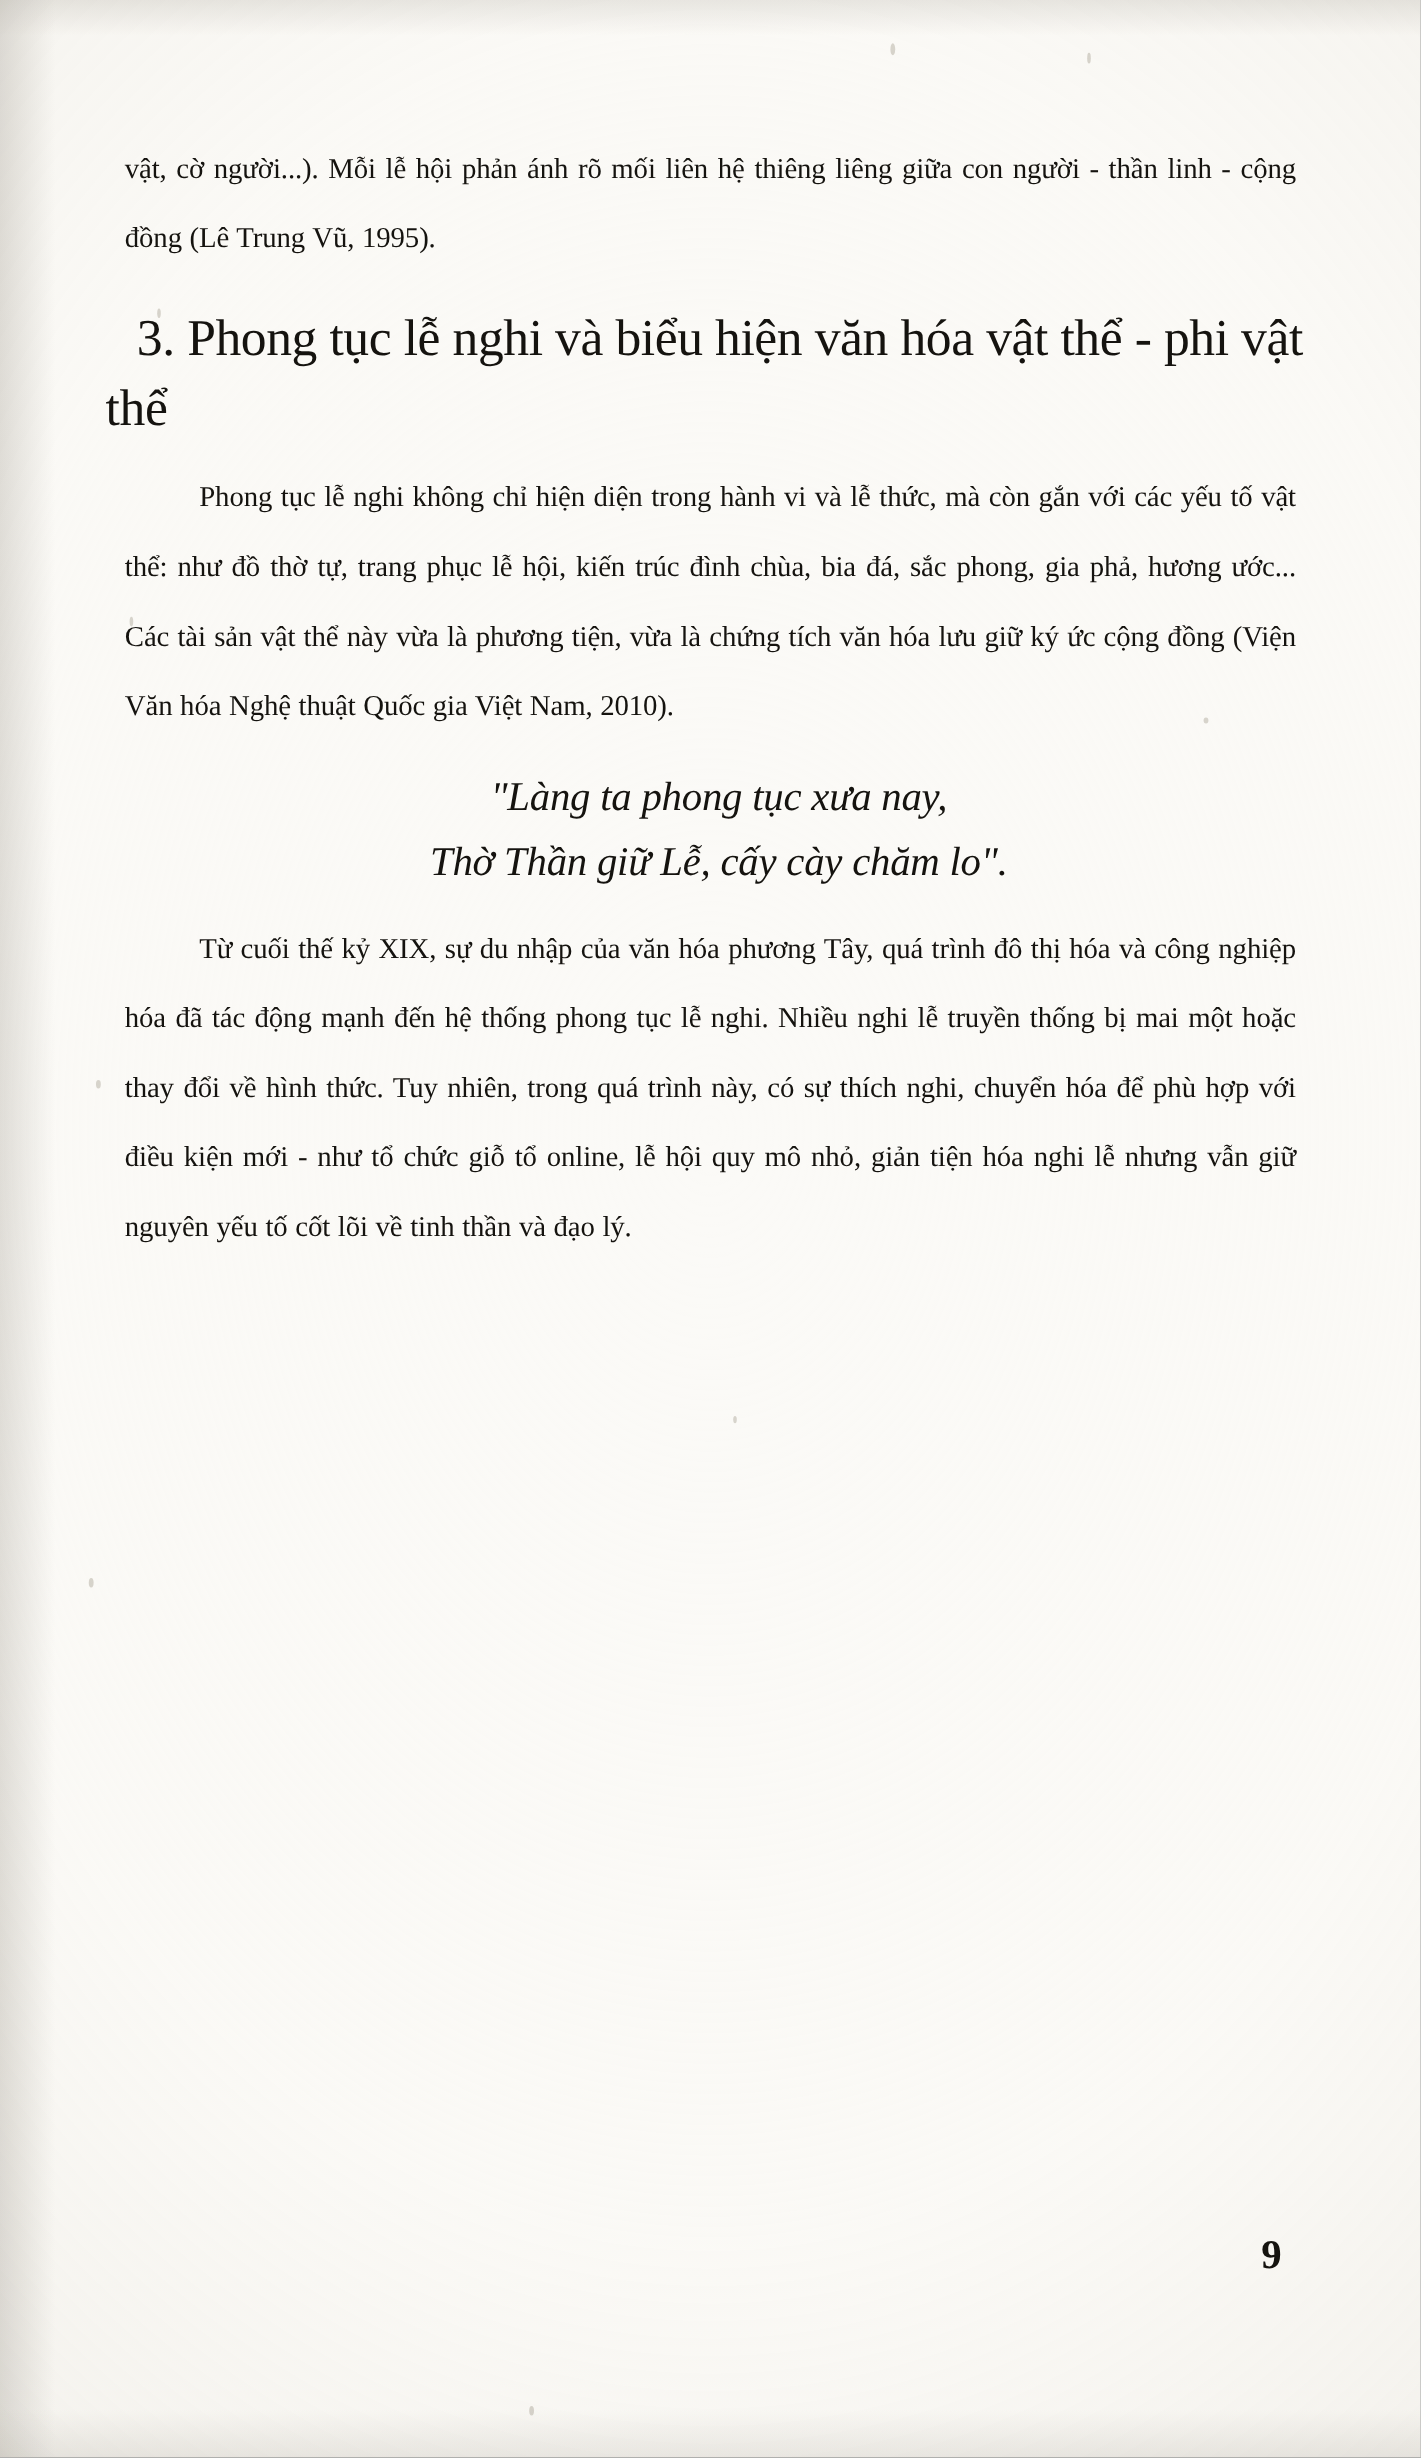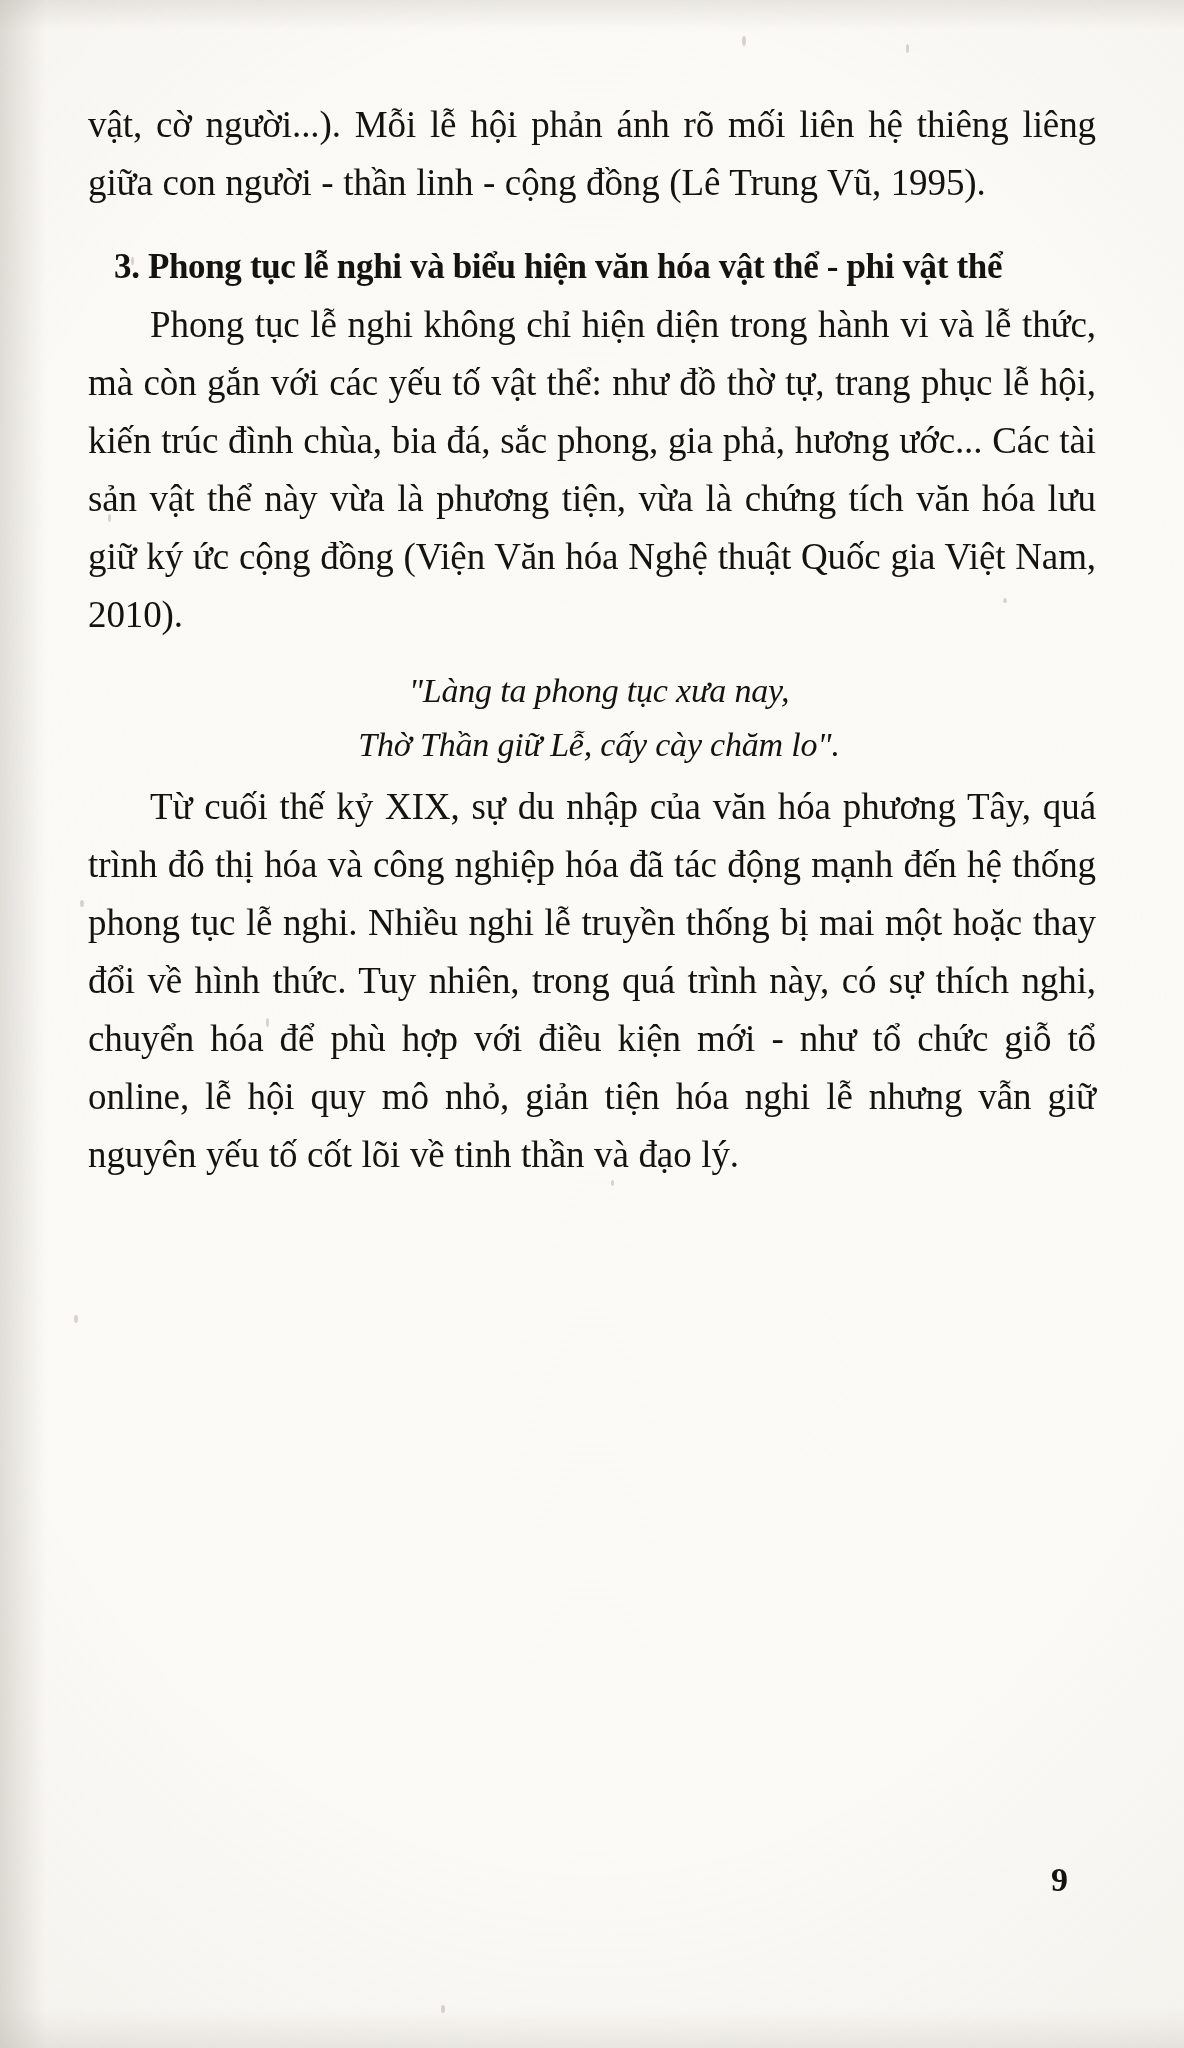--- a/index.html
+++ b/index.html
@@ -61,37 +61,37 @@
 
   .text-block {
     position: absolute;
     left: 88px;
     top: 96px;
     width: 1008px;
     z-index: 4;
   }
 
   p.para {
-    margin: 0;
-    font-size: 37px;
+    margin: 16px;
+    font-size: 24px;
     line-height: 58px;
     text-align: justify;
     text-justify: inter-word;
     letter-spacing: -0.1px;
     word-spacing: 0.5px;
   }
   p.indent {
     text-indent: 62px;
   }
 
   h2.heading {
     margin: 26px 0 0 0;
-    font-size: 35px;
+    font-size: 43px;
     line-height: 58px;
-    font-weight: bold;
+    font-weight: normal;
     text-indent: 26px;
     letter-spacing: -0.35px;
   }
 
   .quote-block {
     margin: 20px 0 6px 0;
   }
   .quote-line {
     font-style: italic;
     font-size: 34px;

